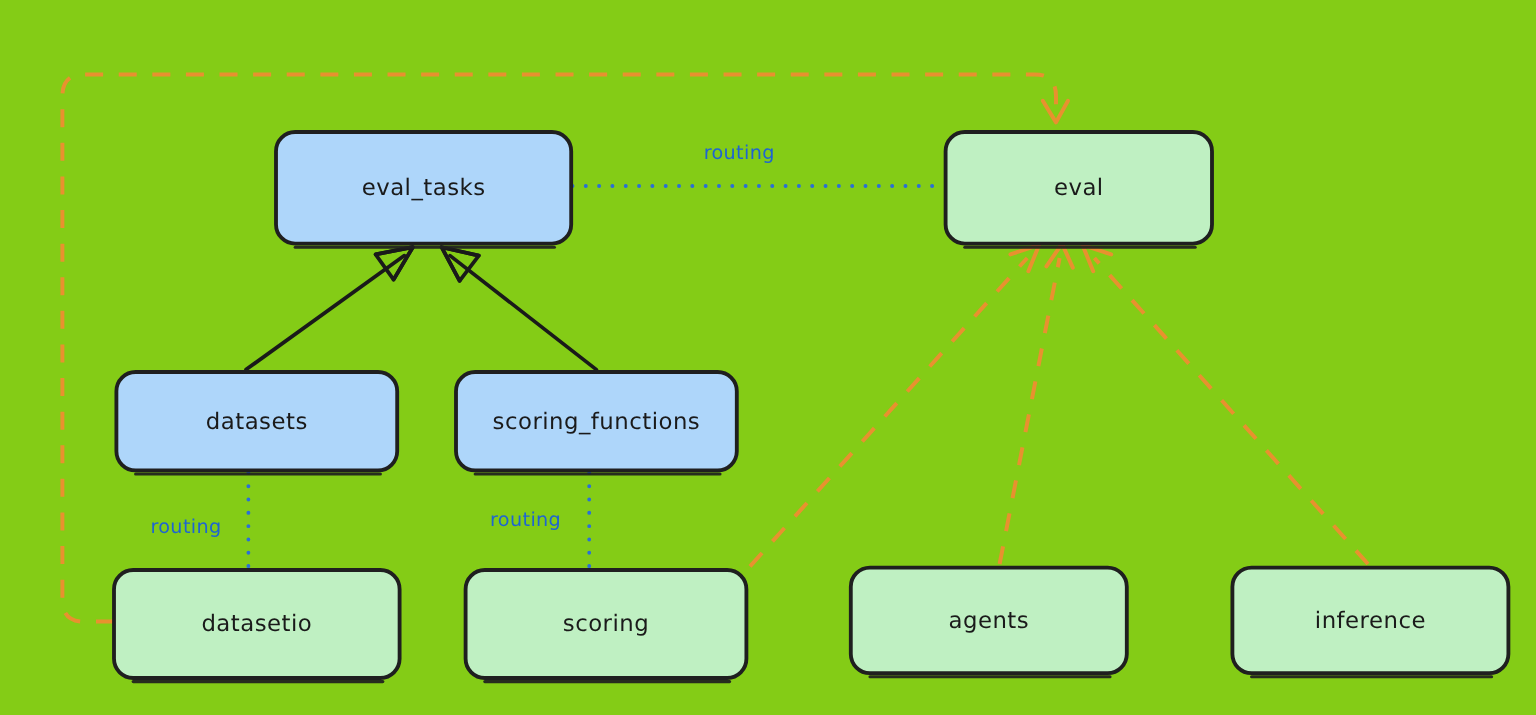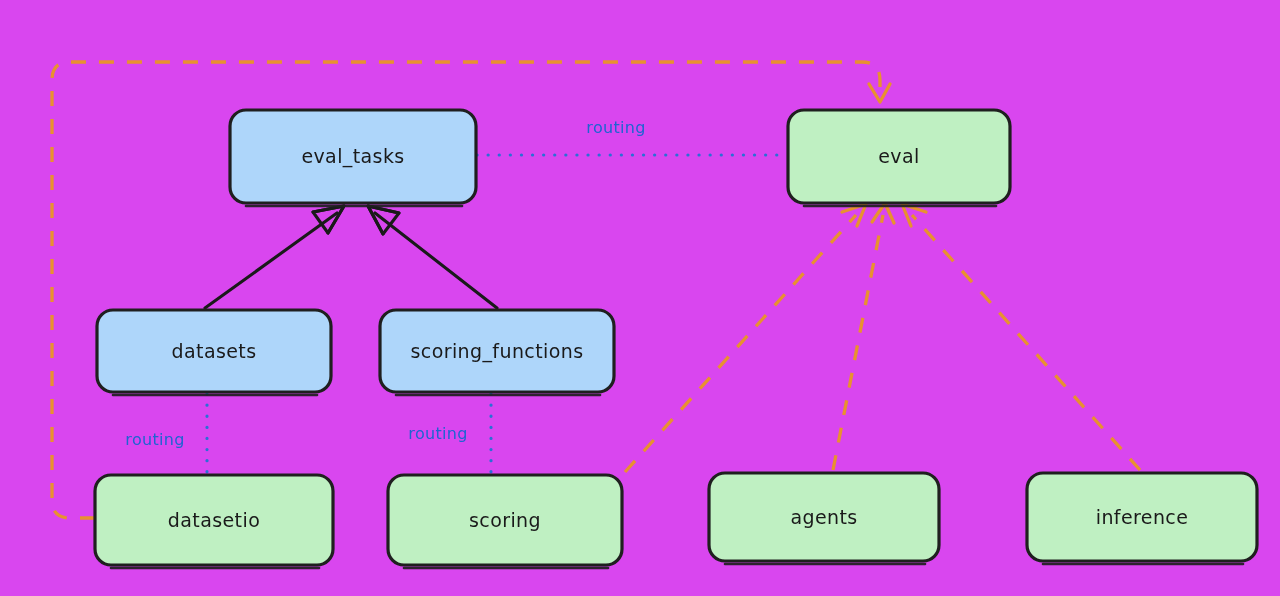--- a/index.html
+++ b/index.html
@@ -10,21 +10,21 @@
   body {
     width: 1280px;
     height: 596px;
     font-family: "DejaVu Sans", sans-serif;
     overflow: hidden;
   }
   #diagram-root {
     position: relative;
     width: 1280px;
     height: 596px;
-    background: #d946ef;
+    background: #84cc16;
   }
   svg#canvas {
     position: absolute;
     top: 0;
     left: 0;
     width: 1280px;
     height: 596px;
     display: block;
   }
   .node-label {

